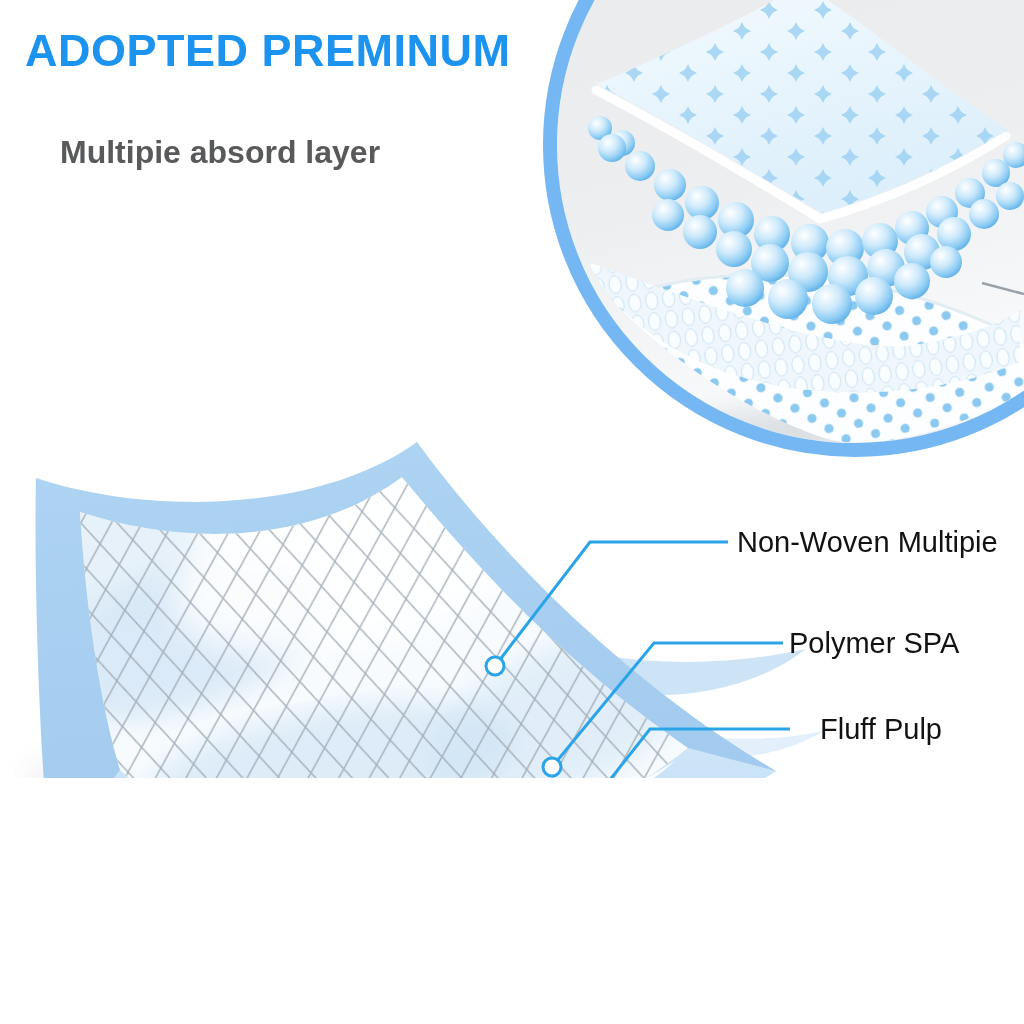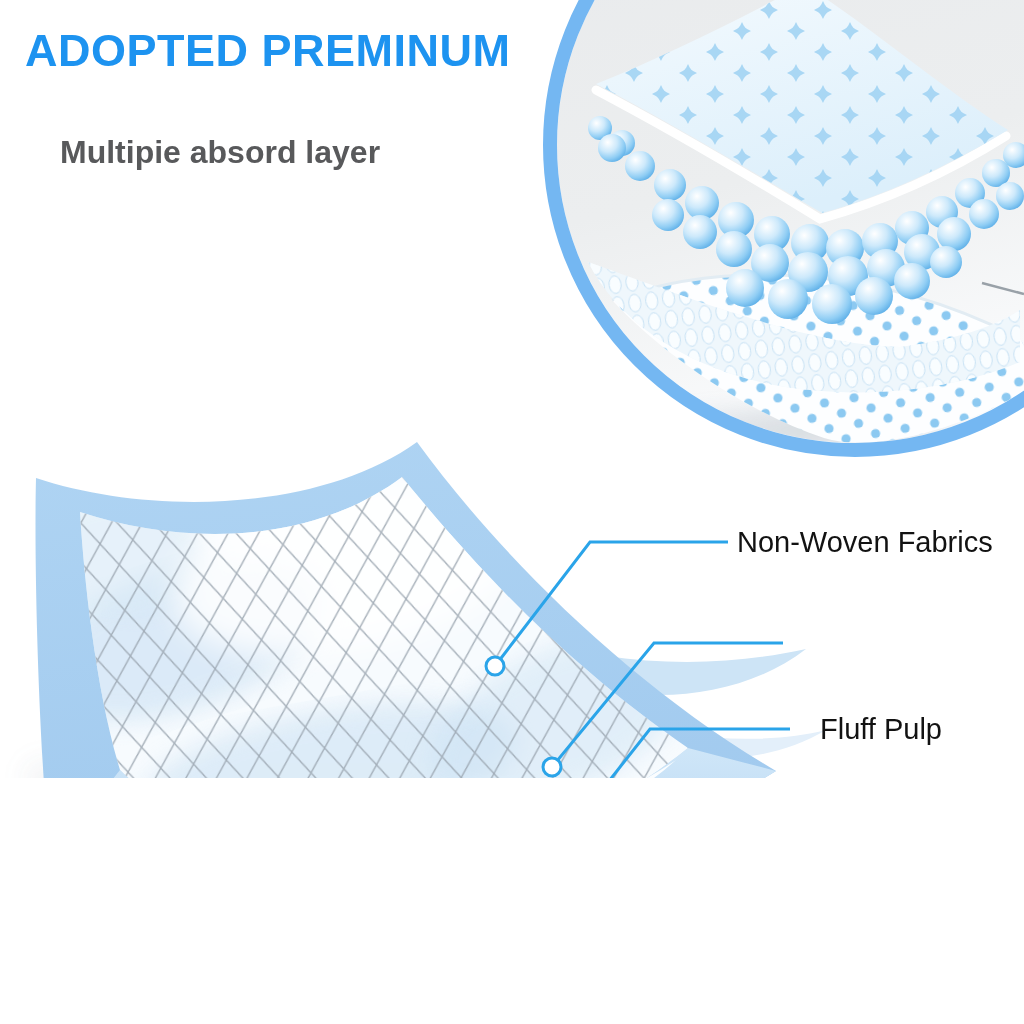--- a/index.html
+++ b/index.html
@@ -211,15 +211,16 @@
       <circle cx="552" cy="767" r="9" fill="#FFFFFF"></circle>
       <circle cx="568" cy="833" r="9" fill="#FFFFFF"></circle>
     </g>
   </svg>
 
   <div class="title">
     <div>ADOPTED PREMINUM</div>
   </div>
   <div class="subtitle">Multipie absord layer</div>
 
-  <div id="callout-label-1" class="callout-label">Non-Woven Fabrics</div>
+  <div id="callout-label-1" class="callout-label">Non-Woven Multipie</div>
+  <div id="callout-label-2" class="callout-label">Polymer SPA</div>
   <div id="callout-label-3" class="callout-label">Fluff Pulp</div>
 </div>
 
 </body></html>

